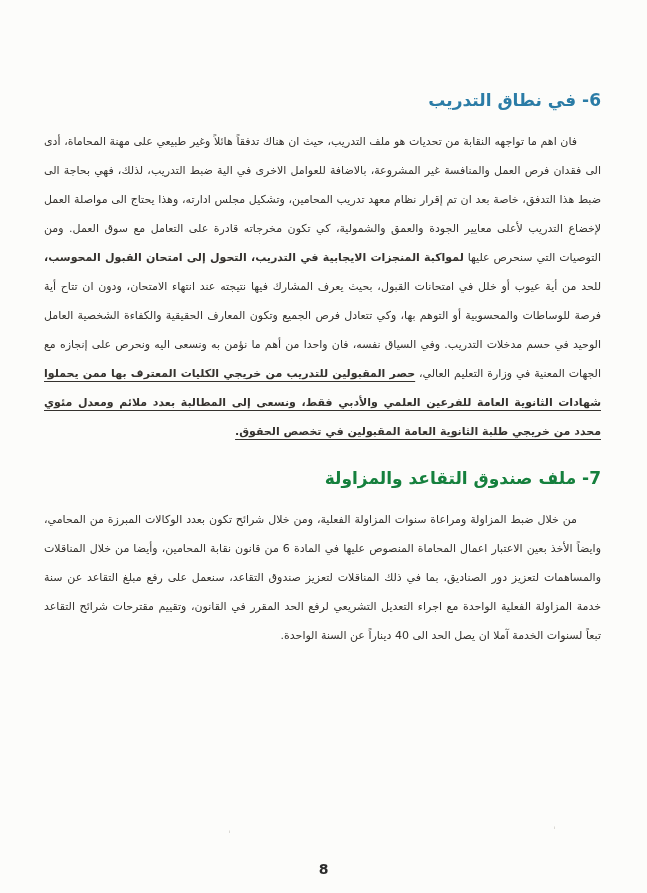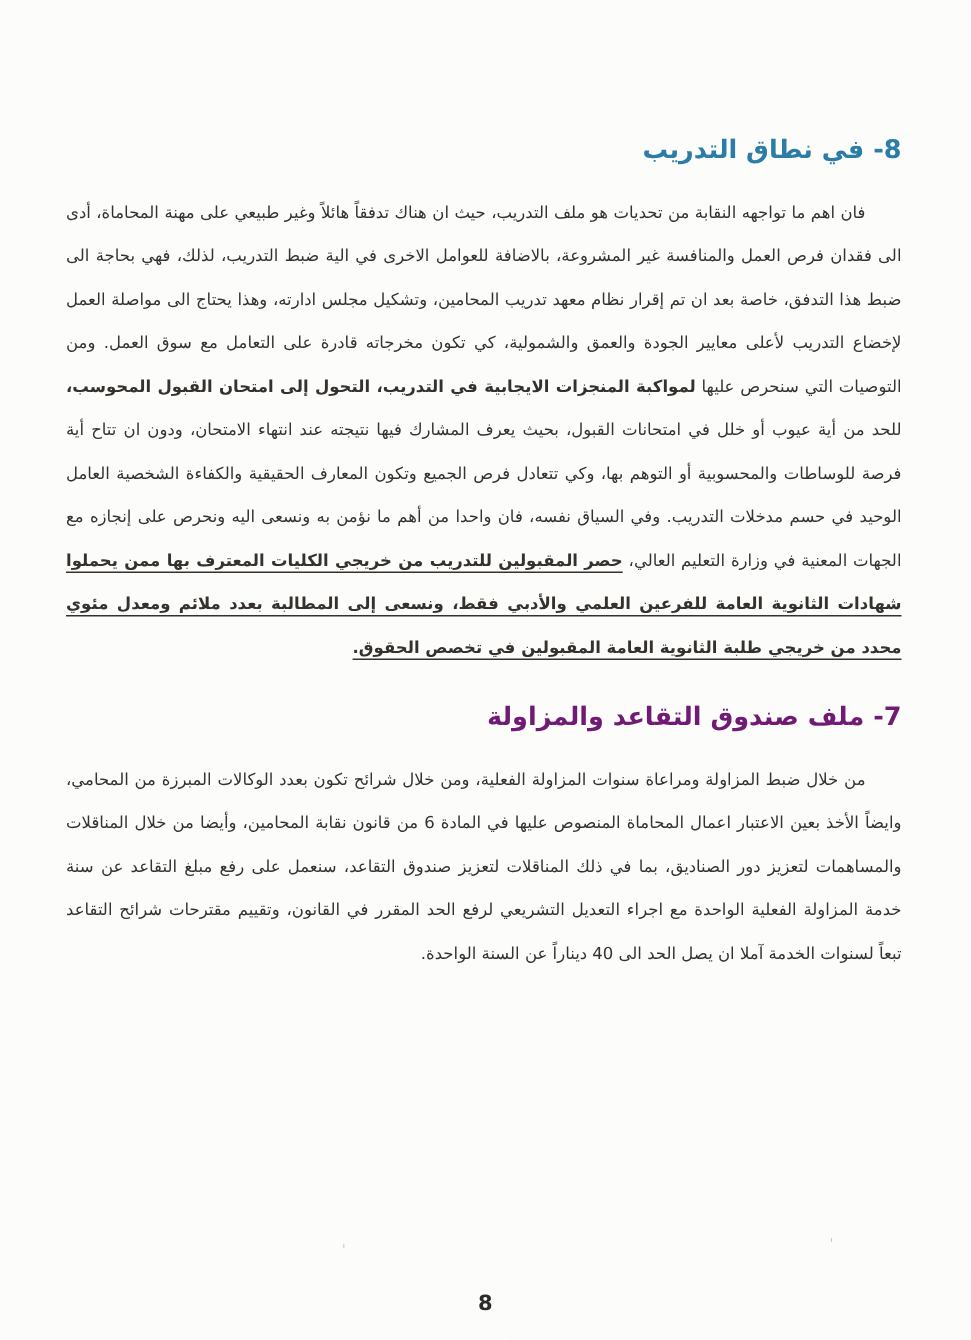--- a/index.html
+++ b/index.html
@@ -67,25 +67,25 @@
   }
   .speck-1 { top: 826px; right: 95px; }
   .speck-2 { top: 830px; right: 420px; }
 </style>
 </head>
 <body>
 
 <div class="page">
   <div class="content">
 
-    <h2 class="heading" style="color: rgb(43, 124, 166);">8- في نطاق التدريب</h2>
+    <h2 class="heading" style="color: rgb(43, 124, 166);">6- في نطاق التدريب</h2>
 
     <p class="para" style="color: rgb(53, 50, 46);"><span class="run-normal">فان اهم ما تواجهه النقابة من تحديات هو ملف التدريب، حيث ان هناك تدفقاً هائلاً وغير طبيعي على مهنة المحاماة، أدى الى فقدان فرص العمل والمنافسة غير المشروعة، بالاضافة للعوامل الاخرى في الية ضبط التدريب، لذلك، فهي بحاجة الى ضبط هذا التدفق، خاصة بعد ان تم إقرار نظام معهد تدريب المحامين، وتشكيل مجلس ادارته، وهذا يحتاج الى مواصلة العمل لإخضاع التدريب لأعلى معايير الجودة والعمق والشمولية، كي تكون مخرجاته قادرة على التعامل مع سوق العمل. ومن التوصيات التي سنحرص عليها </span><span class="run-bold">لمواكبة المنجزات الايجابية في التدريب، التحول إلى امتحان القبول المحوسب،</span><span class="run-normal"> للحد من أية عيوب أو خلل في امتحانات القبول، بحيث يعرف المشارك فيها نتيجته عند انتهاء الامتحان، ودون ان تتاح أية فرصة للوساطات والمحسوبية أو التوهم بها، وكي تتعادل فرص الجميع وتكون المعارف الحقيقية والكفاءة الشخصية العامل الوحيد في حسم مدخلات التدريب. وفي السياق نفسه، فان واحدا من أهم ما نؤمن به ونسعى اليه ونحرص على إنجازه مع الجهات المعنية في وزارة التعليم العالي، </span><span class="run-bold_underline">حصر المقبولين للتدريب من خريجي الكليات المعترف بها ممن يحملوا شهادات الثانوية العامة للفرعين العلمي والأدبي فقط، ونسعى إلى المطالبة بعدد ملائم ومعدل مئوي محدد من خريجي طلبة الثانوية العامة المقبولين في تخصص الحقوق.</span></p>
 
-    <h2 class="heading heading-second" style="color: #701a75;">7- ملف صندوق التقاعد والمزاولة</h2>
+    <h2 class="heading heading-second" style="color: #15803d;">7- ملف صندوق التقاعد والمزاولة</h2>
 
     <p class="para" style="color: rgb(53, 50, 46);"><span class="run-normal">من خلال ضبط المزاولة ومراعاة سنوات المزاولة الفعلية، ومن خلال شرائح تكون بعدد الوكالات المبرزة من المحامي، وايضاً الأخذ بعين الاعتبار اعمال المحاماة المنصوص عليها في المادة 6 من قانون نقابة المحامين، وأيضا من خلال المناقلات والمساهمات لتعزيز دور الصناديق، بما في ذلك المناقلات لتعزيز صندوق التقاعد، سنعمل على رفع مبلغ التقاعد عن سنة خدمة المزاولة الفعلية الواحدة مع اجراء التعديل التشريعي لرفع الحد المقرر في القانون، وتقييم مقترحات شرائح التقاعد تبعاً لسنوات الخدمة آملا ان يصل الحد الى 40 ديناراً عن السنة الواحدة.</span></p>
 
   </div>
 
   <span class="scan-speck speck-1">ٰ</span>
   <span class="scan-speck speck-2">ٰ</span>
 
   <div class="page-number">8</div>
 </div>

